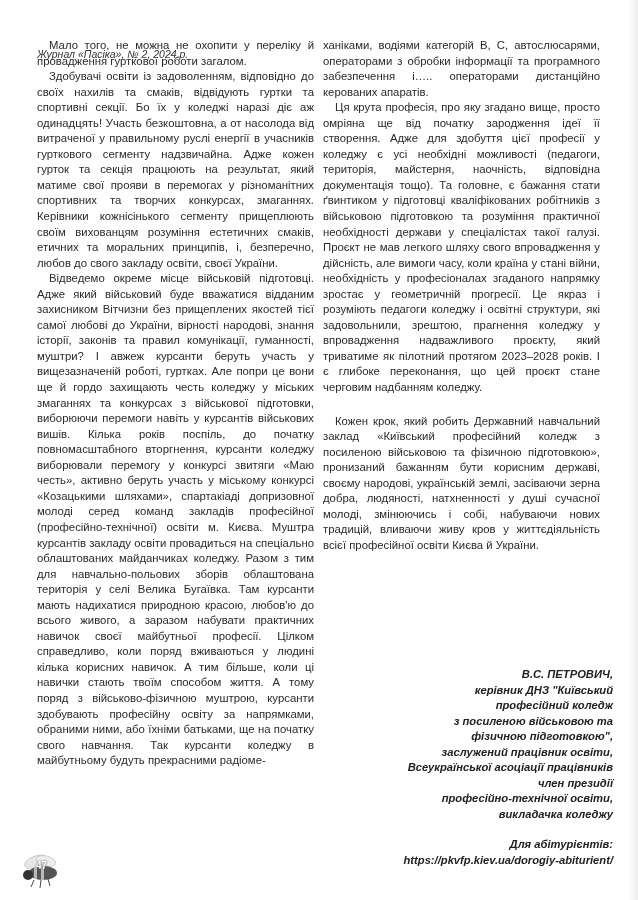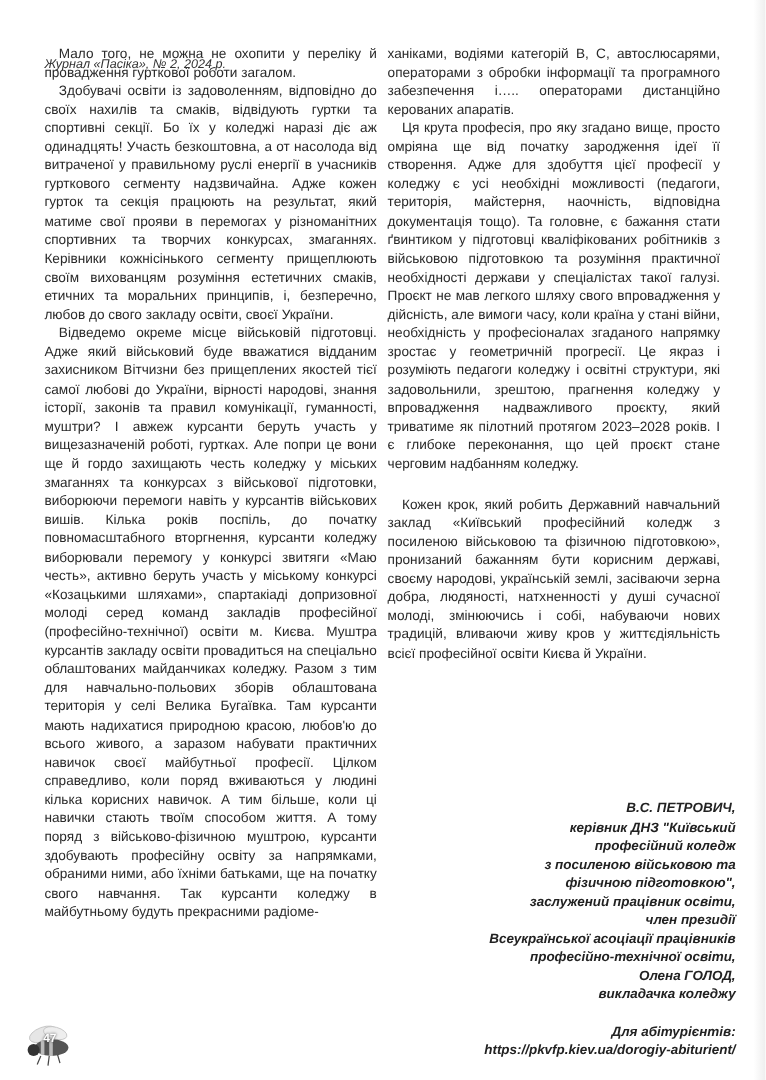--- a/index.html
+++ b/index.html
@@ -58,24 +58,23 @@
   <p>Кожен крок, який робить Державний навчальний заклад «Київський професійний коледж з посиленою військовою та фізичною підготовкою», пронизаний бажанням бути корисним державі, своєму народові, українській землі, засіваючи зерна добра, людяності, натхненності у душі сучасної молоді, змінюючись і собі, набуваючи нових традицій, вливаючи живу кров у життєдіяльність всієї професійної освіти Києва й України.</p>
 </div>
 
 <div class="sig">
   <span class="line">В.С. ПЕТРОВИЧ,</span>
   <span class="line">керівник ДНЗ "Київський</span>
   <span class="line">професійний коледж</span>
   <span class="line">з посиленою військовою та</span>
   <span class="line">фізичною підготовкою",</span>
   <span class="line">заслужений працівник освіти,</span>
+  <span class="line">Всеукраїнської асоціації працівників</span>
   <span class="line">член президії</span>
-  <span class="line">Всеукраїнської асоціації працівників</span>
   <span class="line">професійно-технічної освіти,</span>
-  <span class="line">Олена ГОЛОД,</span>
   <span class="line">викладачка коледжу</span>
   <div class="spacer"></div>
   <span class="line">Для абітурієнтів:</span>
   <span class="line">https://pkvfp.kiev.ua/dorogiy-abiturient/</span>
 </div>
 
 <div class="footer-bee">
   <svg width="50" height="40" viewBox="0 0 50 40">
     <ellipse cx="20" cy="12" rx="12" ry="6" fill="#e6e6e6" stroke="#bbb" stroke-width="0.6" transform="rotate(-20 20 12)"></ellipse>
     <ellipse cx="30" cy="11" rx="10" ry="5" fill="#eeeeee" stroke="#bbb" stroke-width="0.6" transform="rotate(15 30 11)"></ellipse>

